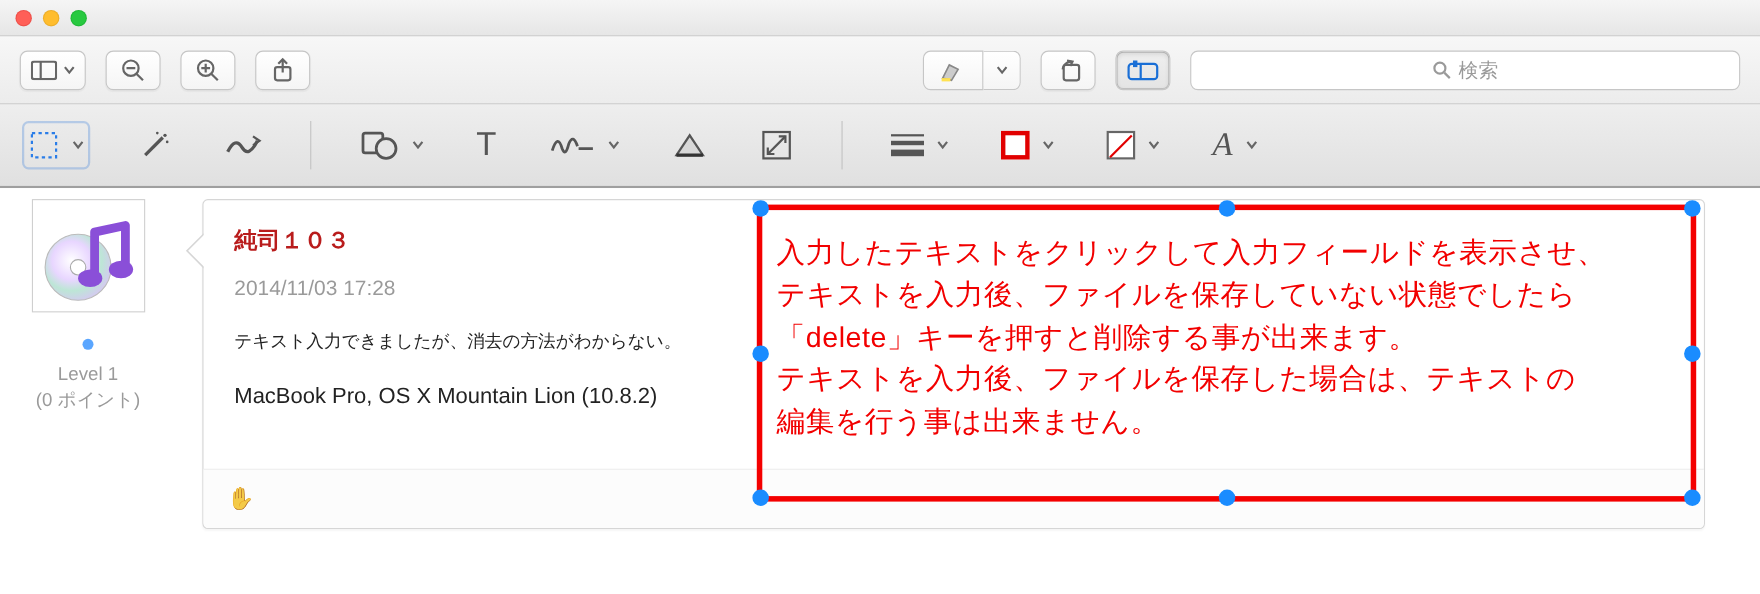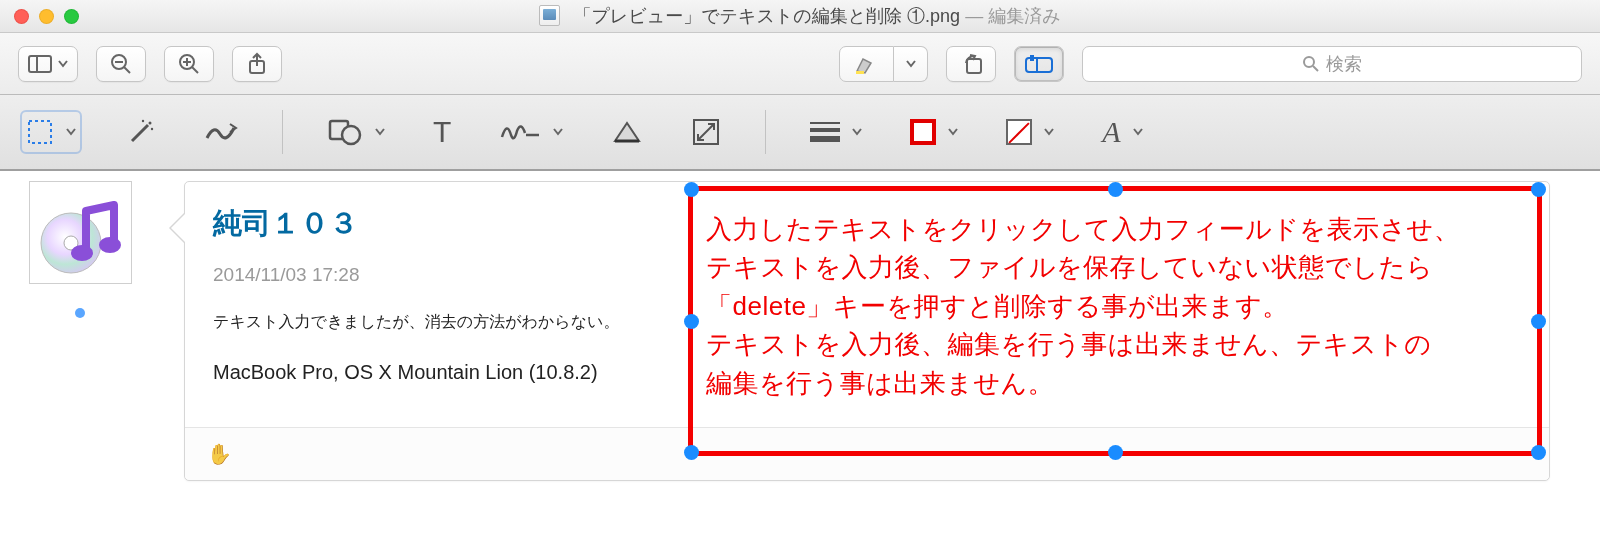--- a/index.html
+++ b/index.html
@@ -124,21 +124,21 @@
   }
   .bubble::before {
     content:""; position:absolute; left:-16px; top:30px;
     border:16px solid transparent; border-right-color:#d6d6d6; border-left:none;
   }
   .bubble::after {
     content:""; position:absolute; left:-14px; top:31px;
     border:15px solid transparent; border-right-color:#fff; border-left:none;
   }
   .bubble-body { padding: 22px 28px 18px; flex:1; }
-  .author { color:#0369a1; font-size:29px; font-weight:600; }
+  .author { color:#b91c1c; font-size:21px; font-weight:600; }
   .timestamp { color:#9a9a9a; font-size:19px; margin-top:20px; }
   .body-text { font-size:16px; color:#222; margin-top:26px; }
   .sys-text { font-size:20px; color:#222; margin-top:28px; }
   .bubble-footer {
     border-top:1px solid #e5e5e5;
     padding: 14px 22px;
     display:flex; align-items:center; gap:14px;
     font-size:19px; color:#1078cf;
     background:#fcfcfc;
     border-radius:0 0 5px 5px;
@@ -174,25 +174,20 @@
   svg{display:block;}
 </style>
 </head>
 <body>
 
 <div class="titlebar">
   <div class="traffic-lights">
     <div class="dot red"></div>
     <div class="dot yellow"></div>
     <div class="dot green"></div>
-  </div>
-  <div class="title-center">
-    <span class="file-icon-mini"></span>
-    <span>「プレビュー」でテキストの編集と削除 ①.png</span>
-    <span class="edited">— 編集済み</span>
   </div>
 </div>
 
 <div class="toolbar1">
   <div class="tb-btn wide">
     <svg width="24" height="18">
         <rect x="1" y="1" width="22" height="16" rx="2" fill="none" stroke="#666" stroke-width="2"></rect>
         <line x1="9" y1="1" x2="9" y2="17" stroke="#666" stroke-width="2"></line>
       </svg>
     <span class="chev chev-down">
@@ -365,20 +360,24 @@
           </radialGradient>
         </defs>
         <circle cx="33" cy="52" r="30" fill="url(#disc)" stroke="#bbb"></circle>
         <circle cx="33" cy="52" r="7" fill="#fff" stroke="#aaa"></circle>
         <path d="M48 62 L48 20 L76 14 L76 54" fill="none" stroke="#8a4fd8" stroke-width="8" stroke-linejoin="round"></path>
         <ellipse cx="44" cy="62" rx="11" ry="8" fill="#8a4fd8"></ellipse>
         <ellipse cx="72" cy="54" rx="11" ry="8" fill="#8a4fd8"></ellipse>
       </svg>
     </div>
     <div class="level-dash"></div>
+    <div class="level-text">
+      <div>Level 1</div>
+      <div>(0 ポイント)</div>
+    </div>
   </div>
 
   <div class="bubble-wrap">
     <div class="bubble">
       <div class="bubble-body">
         <div class="author">純司１０３</div>
         <div class="timestamp">2014/11/03 17:28</div>
         <div class="body-text">テキスト入力できましたが、消去の方法がわからない。</div>
         <div class="sys-text">MacBook Pro, OS X Mountain Lion (10.8.2)</div>
       </div>
@@ -396,15 +395,15 @@
   <div class="handle h-ml"></div>
   <div class="handle h-mr"></div>
   <div class="handle h-bl"></div>
   <div class="handle h-bm"></div>
   <div class="handle h-br"></div>
 </div>
 <div class="annot-text">
   <div>入力したテキストをクリックして入力フィールドを表示させ、</div>
   <div>テキストを入力後、ファイルを保存していない状態でしたら</div>
   <div>「delete」キーを押すと削除する事が出来ます。</div>
-  <div>テキストを入力後、編集を行う事は出来ません、テキストの</div>
+  <div>テキストを入力後、ファイルを保存した場合は、テキストの</div>
   <div>編集を行う事は出来ません。</div>
 </div>
 
 </body></html>

